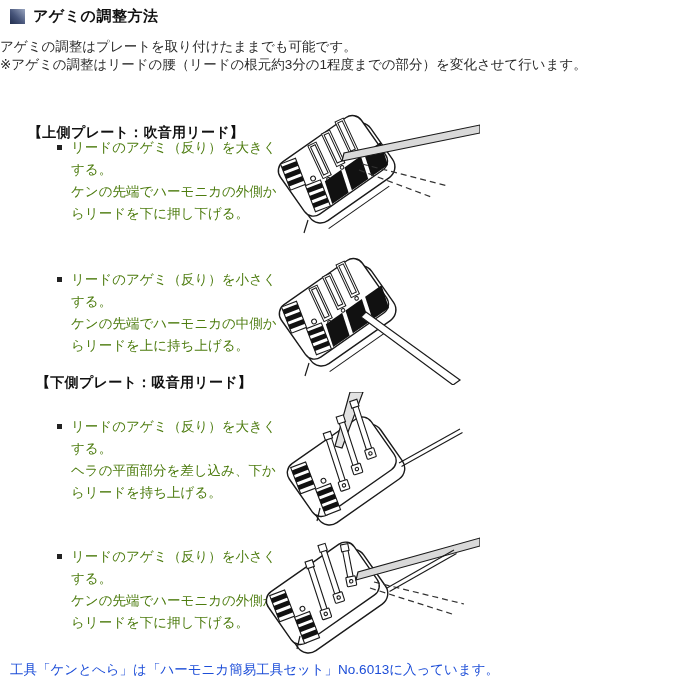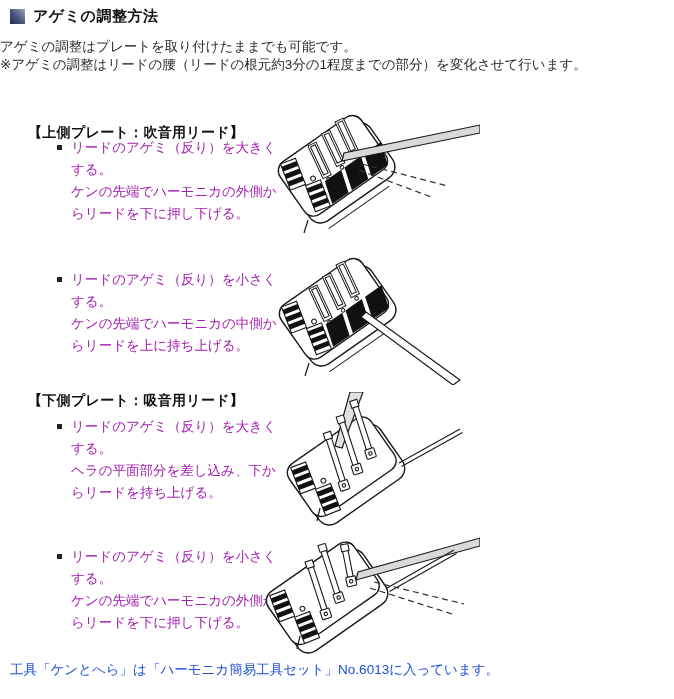--- a/index.html
+++ b/index.html
@@ -6,25 +6,25 @@
   .canvas{
     position:relative;width:674px;height:699px;background:#ffffff;
     font-family:"Liberation Sans","DejaVu Sans",sans-serif;color:#2b2b2b;overflow:hidden;
   }
   .header{position:absolute;left:10px;top:7px;display:flex;align-items:center;gap:8px;font-family:Liberation Serif, serif;}
   .header-icon{width:15px;height:15px;background:linear-gradient(225deg,#9aa6c0 0%,#47557a 55%,#222e4e 100%);}
   .header-title{font-size:15px;font-weight:bold;color:#111;letter-spacing:0.5px;}
   .intro{position:absolute;left:0;top:38px;font-size:13.5px;line-height:18px;white-space:pre-line;color:#2b2b2b;}
   .section-heading{position:absolute;left:28px;font-size:14px;font-weight:bold;color:#111;letter-spacing:0.3px;}
   #sec1-heading{top:113px;margin-top:11px;}
-  #sec2-heading{top:392px;}
+  #sec2-heading{top:374px;margin-left:8px;}
   .item{position:absolute;left:57px;display:flex;gap:9px;}
   #item1{top:137px;} #item2{top:269px;} #item3{top:416px;} #item4{top:546px;}
   .bullet{width:5px;height:5px;background:#222;margin-top:8px;flex:none;}
-  .item-text{font-size:13.5px;line-height:22px;white-space:pre-line;width:250px;color:#a21caf;}
+  .item-text{font-size:13.5px;line-height:22px;white-space:pre-line;width:250px;color:#4d7c0f;}
   .illo{position:absolute;}
   #illo1{left:262px;top:106px;}
   #illo2{left:263px;top:243px;}
   #illo3{left:268px;top:392px;}
   #illo4{left:252px;top:518px;}
   .footer{position:absolute;left:10px;top:661px;font-size:13.5px;color:#1d4ed8;}
   svg{display:block;}
 </style>
 </head>
 <body>

